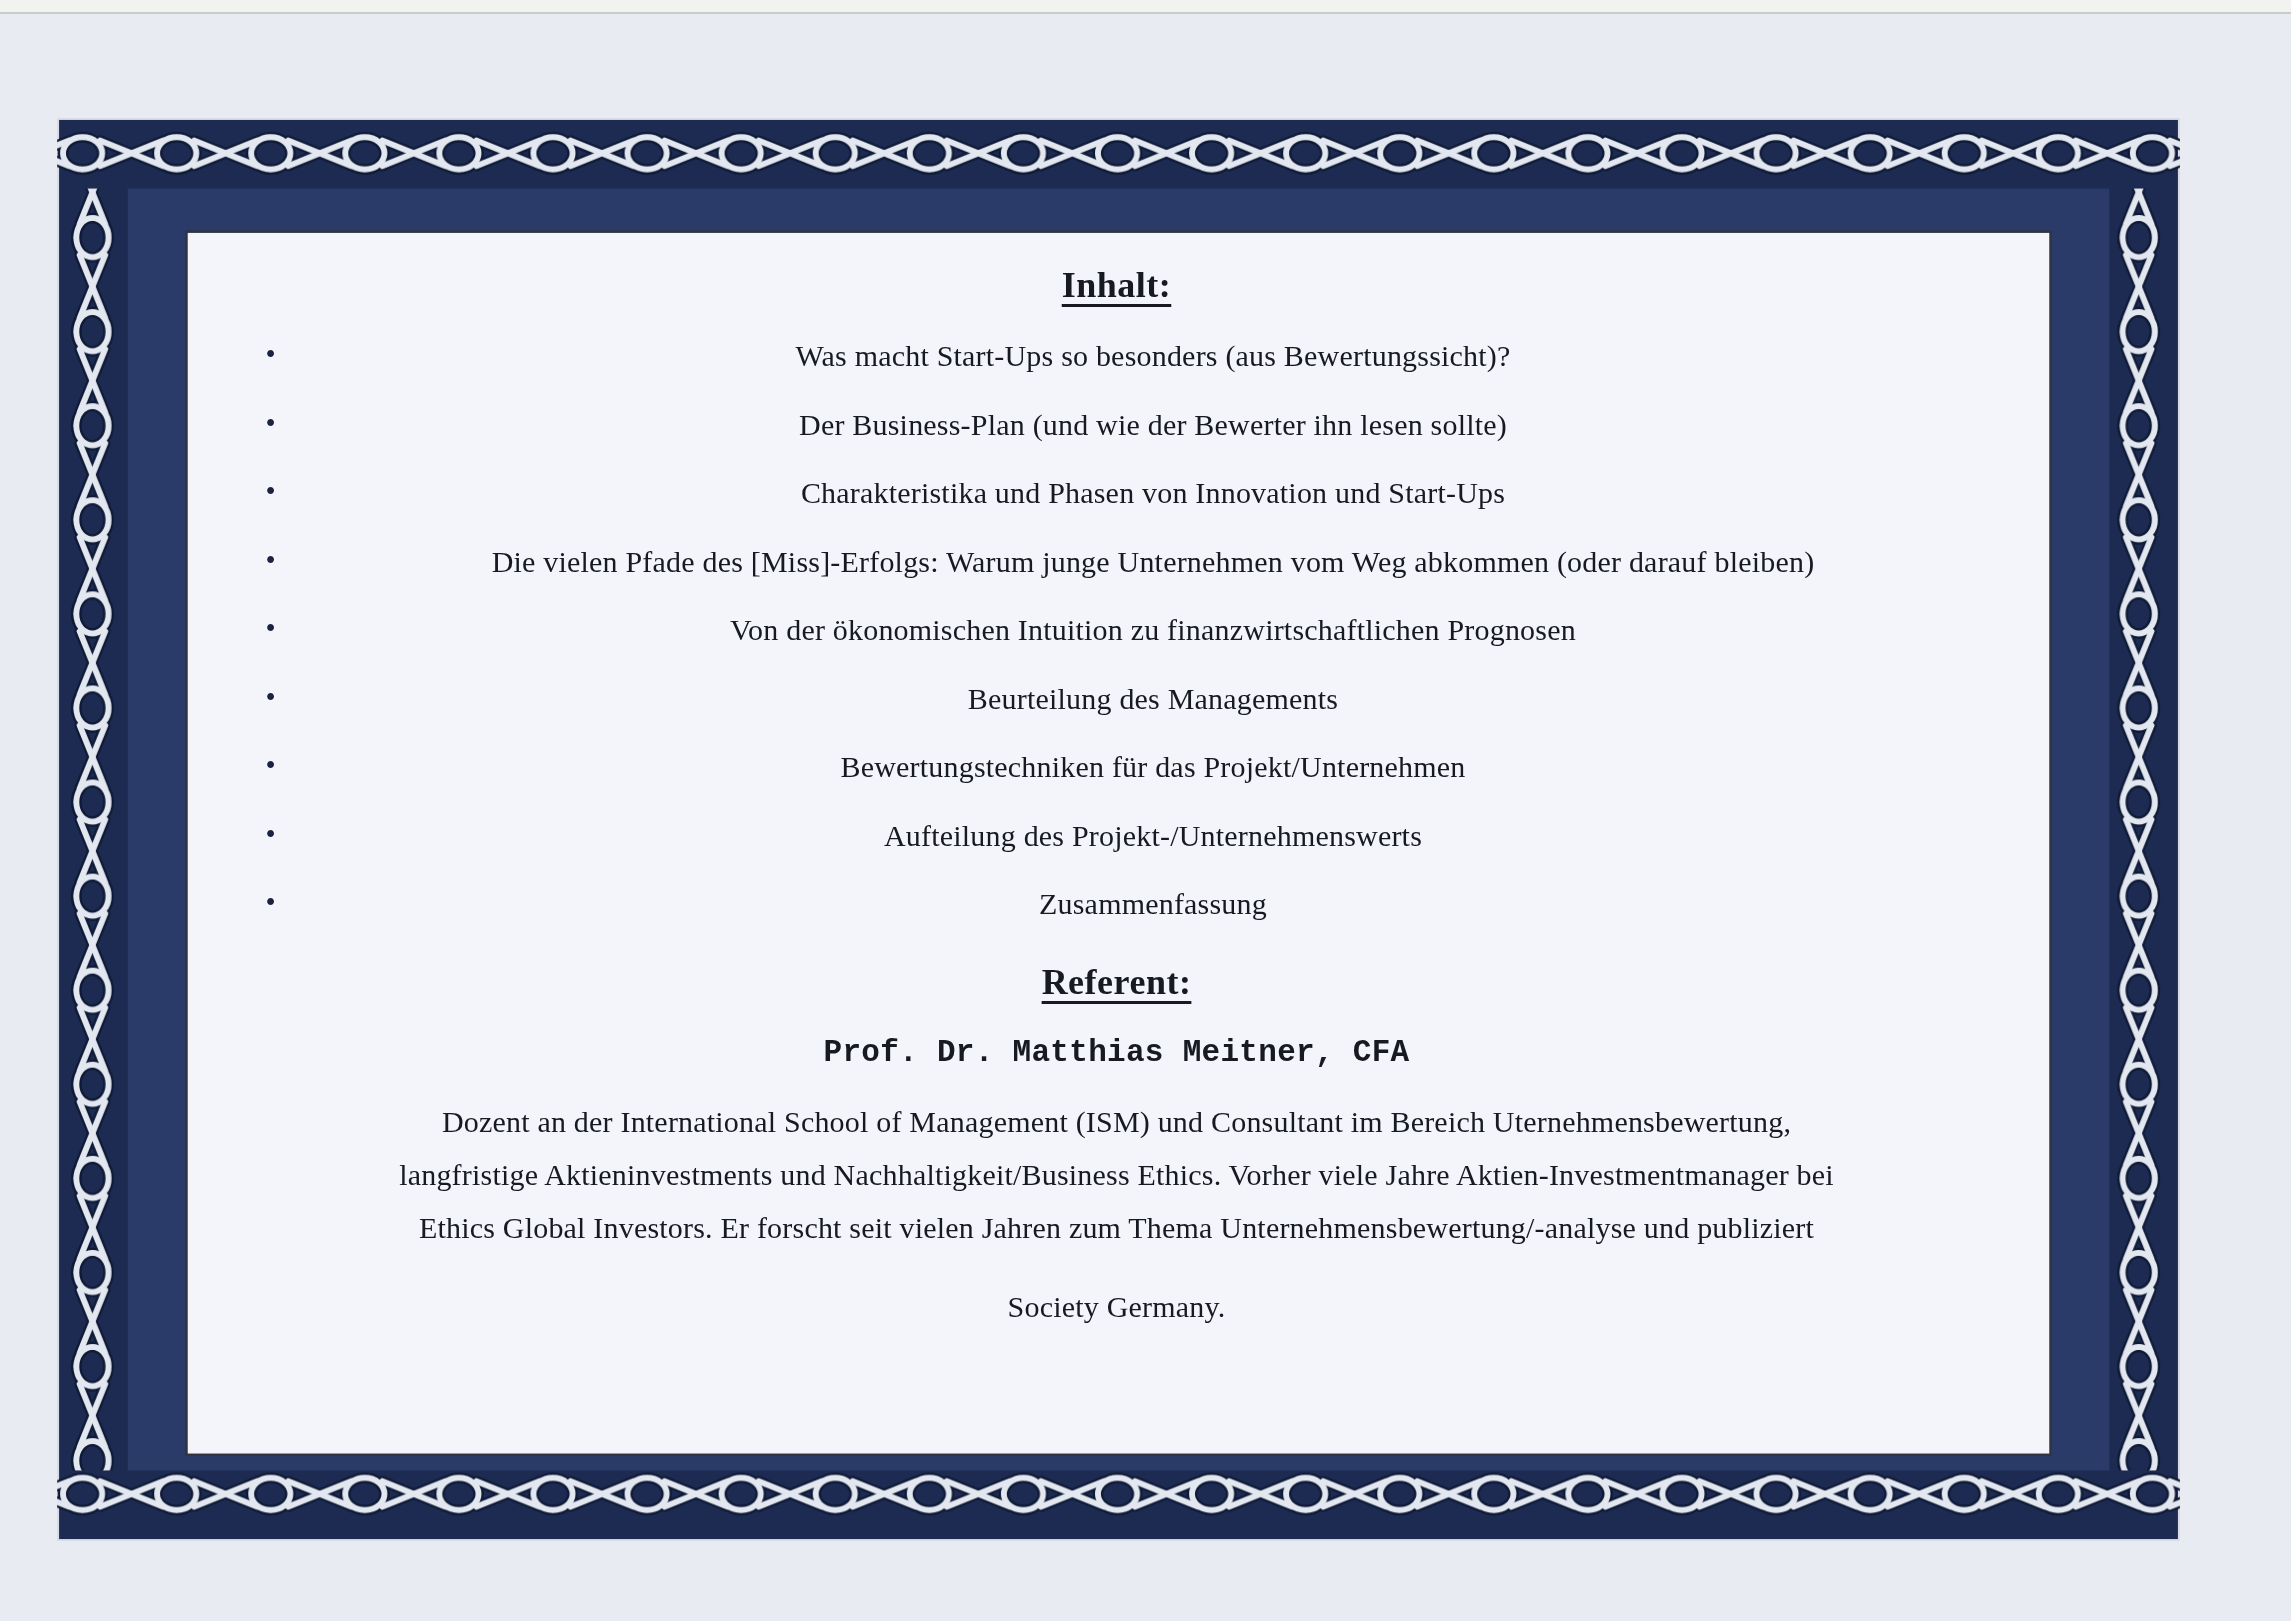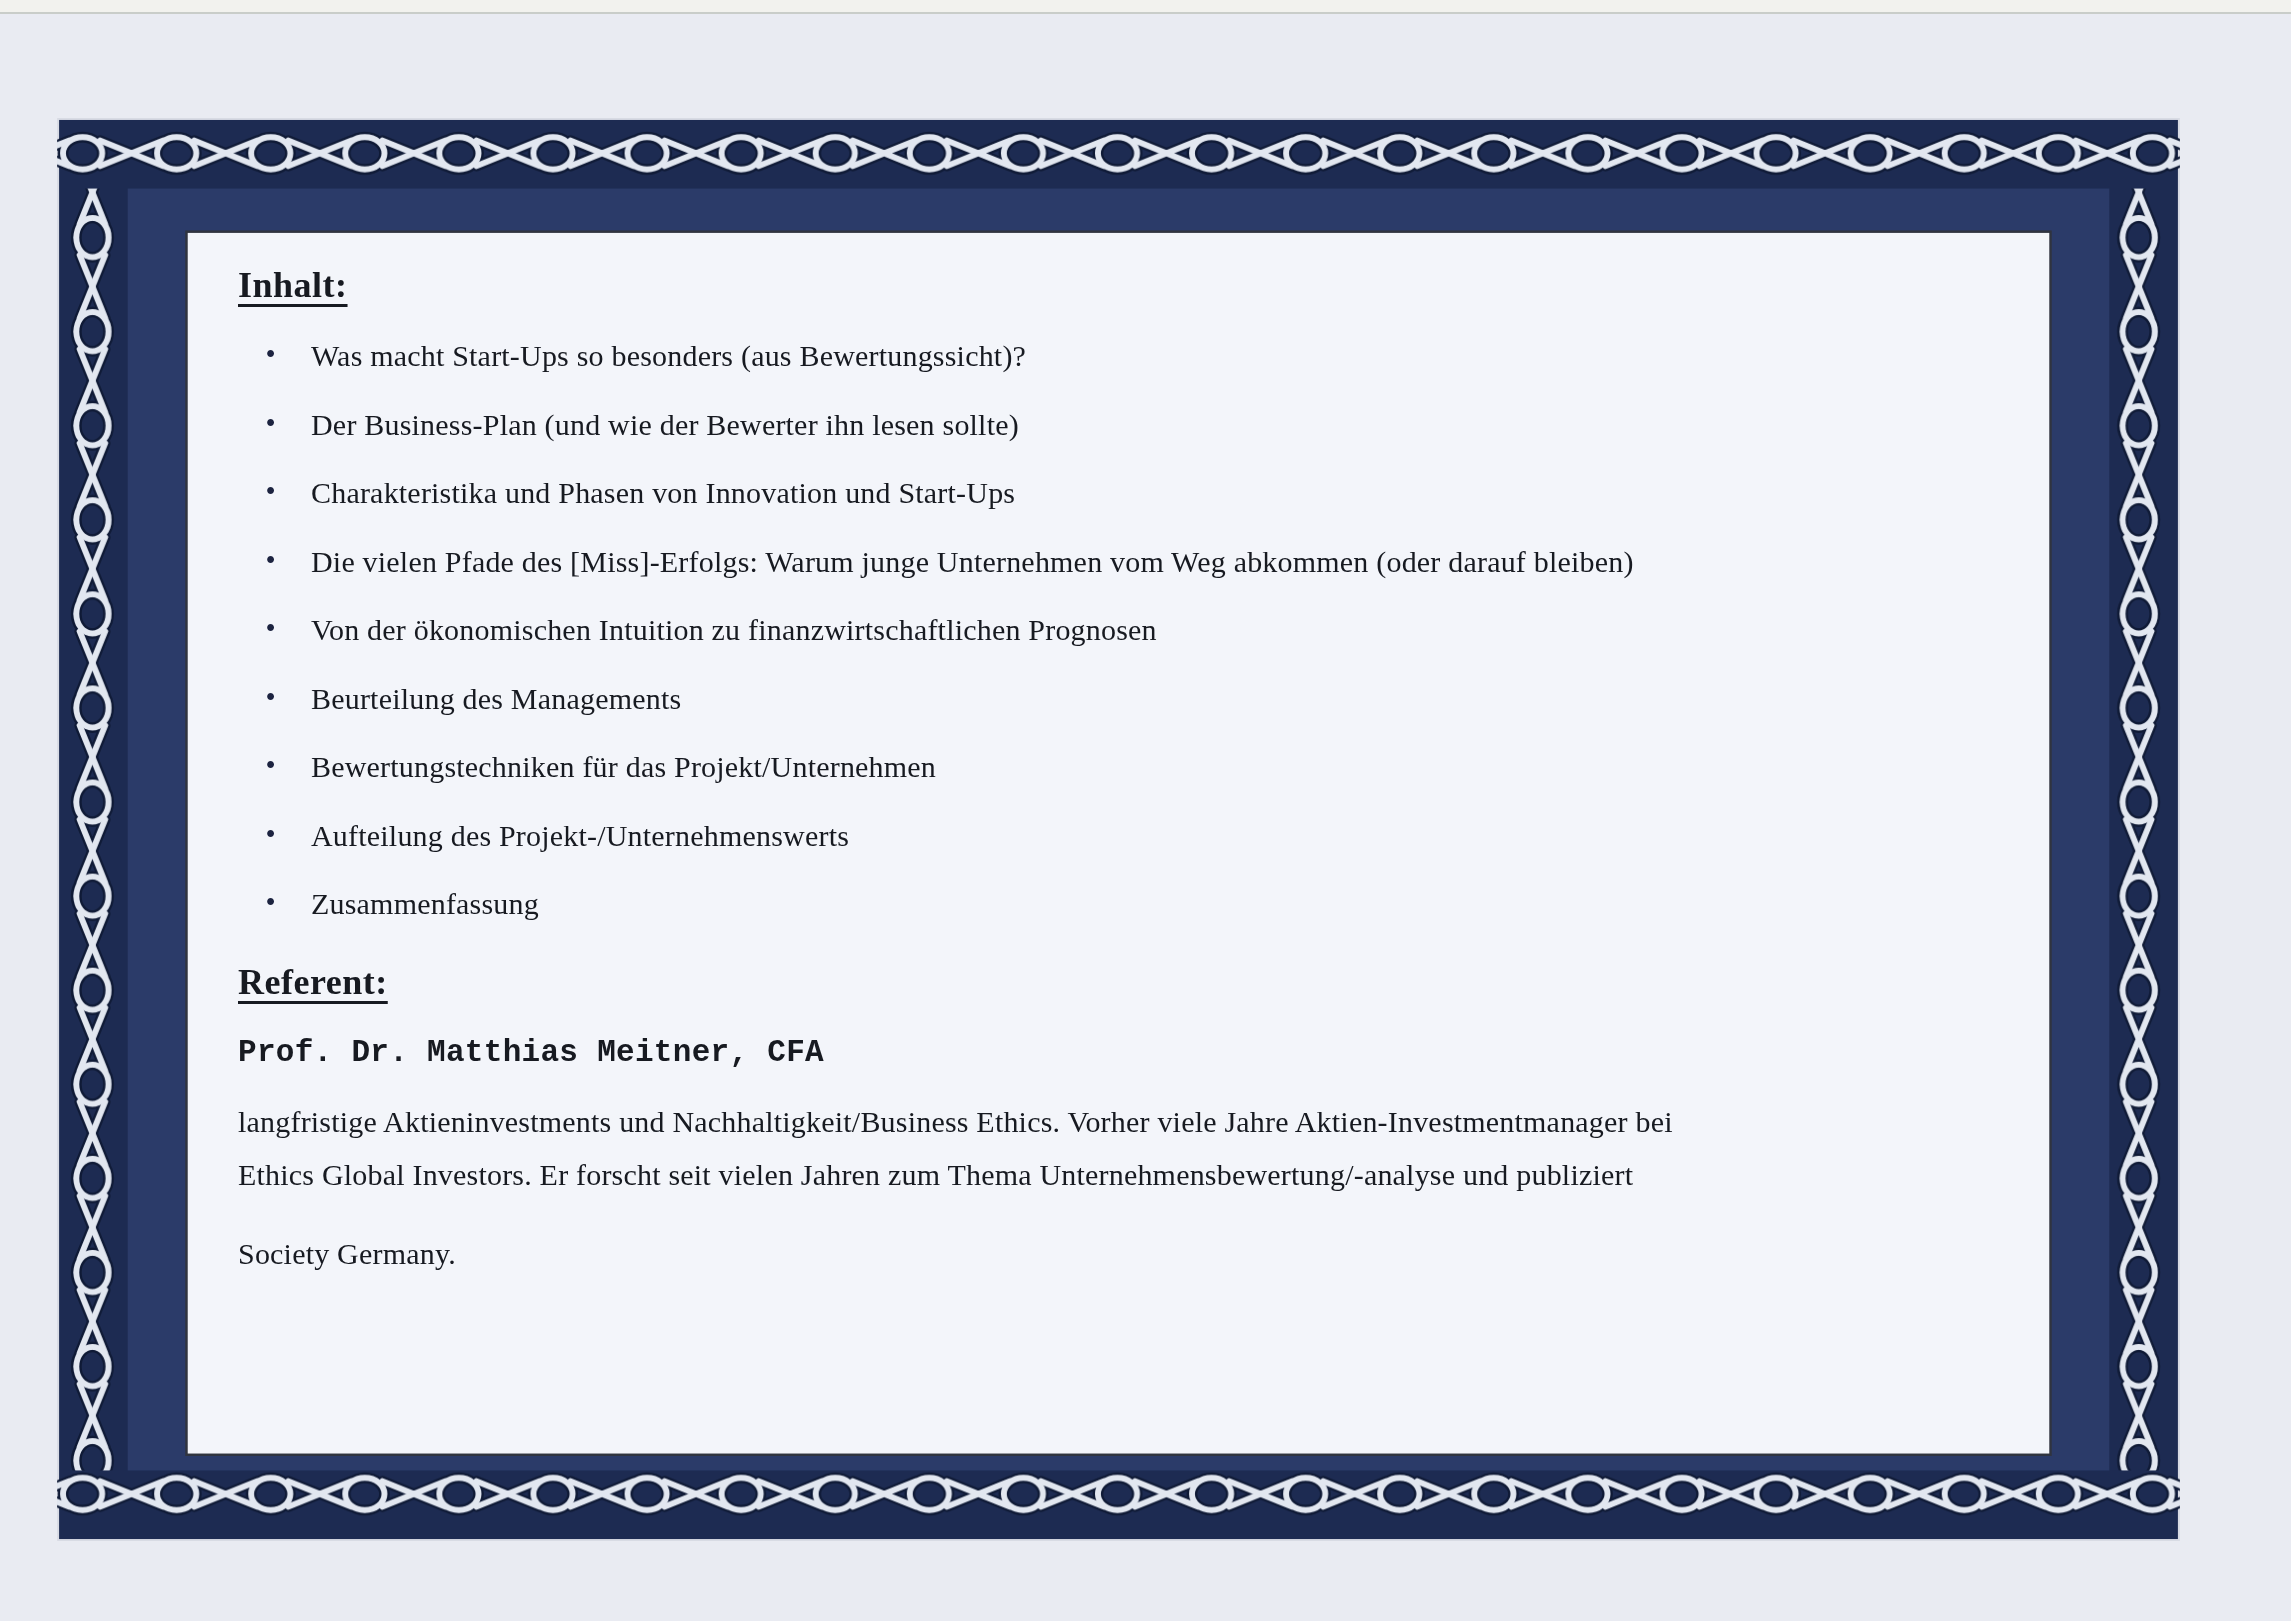--- a/index.html
+++ b/index.html
@@ -24,20 +24,21 @@
     position: absolute; left: 57px; top: 118px;
     width: 2123px; height: 1423px;
   }
   .frame-wrap svg { display: block; }
   .page-content {
     position: absolute; left: 186px; top: 231px;
     width: 1864px; height: 1223px;
     box-sizing: border-box;
     padding: 33px 55px 0 52px;
     color: #171a21;
+    text-align: center;
   }
   .sec-heading {
     font-size: 36px; font-weight: bold;
     letter-spacing: 0.5px;
     text-decoration: underline;
     text-decoration-thickness: 2.9px;
     text-underline-offset: 6.9px;
     margin: 0 0 27.4px 0;
   }
   .referent-heading { margin-top: 35px; }
@@ -135,20 +136,21 @@
       <li>Bewertungstechniken für das Projekt/Unternehmen</li>
       <li>Aufteilung des Projekt-/Unternehmenswerts</li>
       <li>Zusammenfassung</li>
     </ul>
 
     <h2 class="sec-heading referent-heading">Referent:</h2>
 
     <p class="referent-name">Prof. Dr. Matthias Meitner, CFA</p>
 
     <div class="bio">
+      <div class="bio-line">Dozent an der International School of Management (ISM) und Consultant im Bereich Uternehmensbewertung,</div>
       <div class="bio-line">langfristige Aktieninvestments und Nachhaltigkeit/Business Ethics. Vorher viele Jahre Aktien-Investmentmanager bei</div>
       <div class="bio-line">Ethics Global Investors. Er forscht seit vielen Jahren zum Thema Unternehmensbewertung/-analyse und publiziert</div>
     </div>
 
     <div class="bio">
       <div class="bio-line">Society Germany.</div>
     </div>
 
   </div>
 </div>

